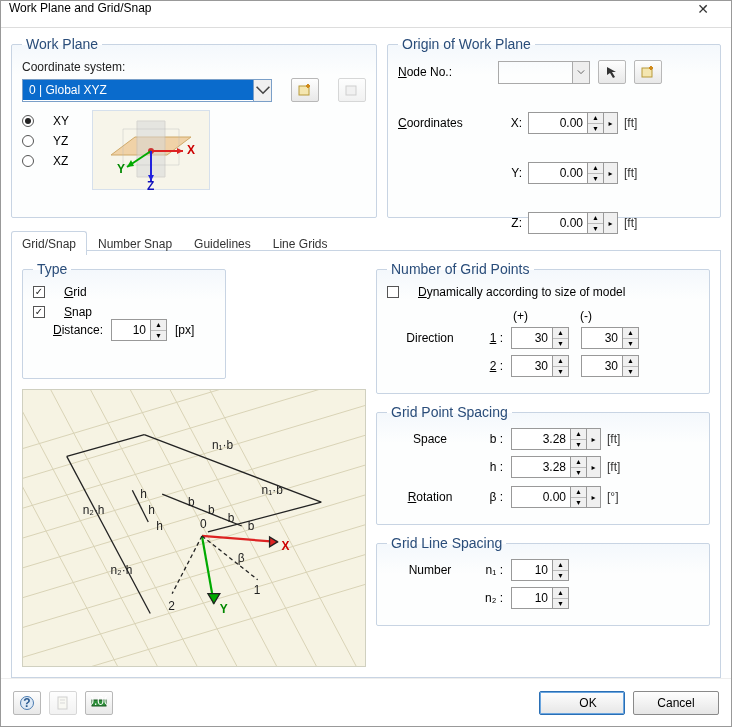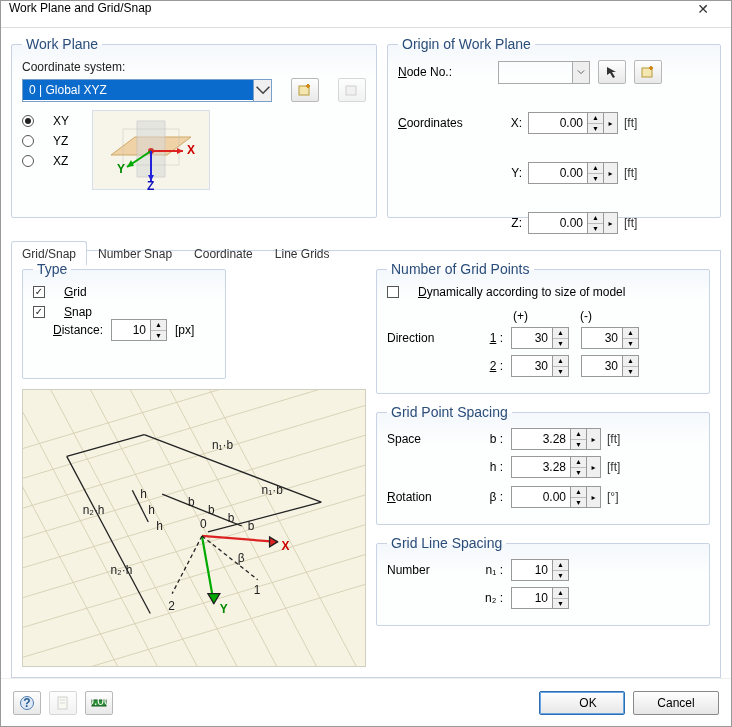--- a/index.html
+++ b/index.html
@@ -37,32 +37,32 @@
 .coord-row .lab { width: 96px; }
 .coord-row .ax { width: 28px; text-align: right; margin-right: 6px; }
 .spin { display: flex; align-items: center; }
 .spin input { width: 60px; height: 22px; border: 1px solid #999; text-align: right; padding: 0 4px; font-size: 12px; }
 .spin .ud { width: 16px; height: 22px; border: 1px solid #999; border-left: none; display: flex; flex-direction: column; }
 .spin .ud div { flex:1; display:flex; align-items:center; justify-content:center; font-size:7px; background:#f0f0f0; }
 .spin .ud div:first-child { border-bottom:1px solid #bbb; }
 .spin .ext { width: 14px; height: 22px; border: 1px solid #999; border-left: none; background:#f0f0f0; display:flex;align-items:center;justify-content:center; font-size:8px; }
 .unit { margin-left: 6px; color:#333; }
 .tabs { display: flex; border-bottom: 1px solid #c8d4e3; margin-top: 2px; }
-.tab { padding: 5px 10px 4px 10px; border: 1px solid transparent; border-bottom: none; color: #333; cursor: default; position: relative; top: 15px; }
+.tab { padding: 5px 10px 4px 10px; border: 1px solid transparent; border-bottom: none; color: #333; cursor: default; position: relative; top: 5px; }
 .tab.active { border-color: #c8d4e3; background: #fff; border-radius: 3px 3px 0 0; }
 .tab-body { border: 1px solid #c8d4e3; border-top: none; flex:1; padding: 10px; display:flex; gap:10px; }
 .col-left { width: 344px; display:flex; flex-direction:column; gap:10px; }
 .col-right { flex:1; display:flex; flex-direction:column; gap:10px; }
 .group-show { height: 118px; width: 204px; }
 .group-type { width: 130px; height: 118px; }
 .row-nowrap { display:flex; gap:10px; }
 .dist-row { display:flex; align-items:center; gap:8px; margin-top:0; margin-left:20px; }
 .diagram { flex:1; border:1px solid #d0d0c0; background:#f6f3e3; position:relative; overflow:hidden; min-height:268px; }
 .ngp-row { display:flex; align-items:center; margin-bottom:6px; }
-.ngp-row .lab1 { width: 86px; }
+.ngp-row .lab1 { width: 86px; text-align: center; }
 .ngp-row .lab2 { width: 30px; text-align:right; margin-right:8px; }
 .btnbar { height: 48px; display:flex; align-items:center; padding: 0 12px; gap:8px; border-top: 1px solid #eee; }
 .btnbar .spacer { flex:1; }
 .btn { min-width: 86px; height: 24px; border:1px solid #8a8a8a; background:linear-gradient(#fefefe,#e6e6e6); display:flex; align-items:center; justify-content:center; border-radius:2px; }
 .btn.primary { border-color:#2a6fb5; box-shadow: 0 0 0 1px #6aa5df inset; padding-left: 12px; }
 .mini-ico { width:16px; height:16px; }
 .hdr-signs { display:flex; margin-left: 126px; gap: 52px; margin-bottom:4px; }
 </style>
 </head>
 <body>
@@ -195,21 +195,21 @@
               <div class="ext">▸</div>
             </div>
           <span class="unit">[ft]</span>
         </div>
       </fieldset>
     </div>
 
     <div class="tabs">
       <div class="tab active">Grid/Snap</div>
       <div class="tab">Number Snap</div>
-      <div class="tab">Coordinate</div>
+      <div class="tab">Guidelines</div>
       <div class="tab">Line Grids</div>
     </div>
 
     <div class="tab-body">
       <div class="col-left">
         <div class="row-nowrap">
           <fieldset class="group-show">
             <legend>Type</legend>
             <label class="check" style="margin-bottom:6px">
                 <span class="check-box">✓</span>

